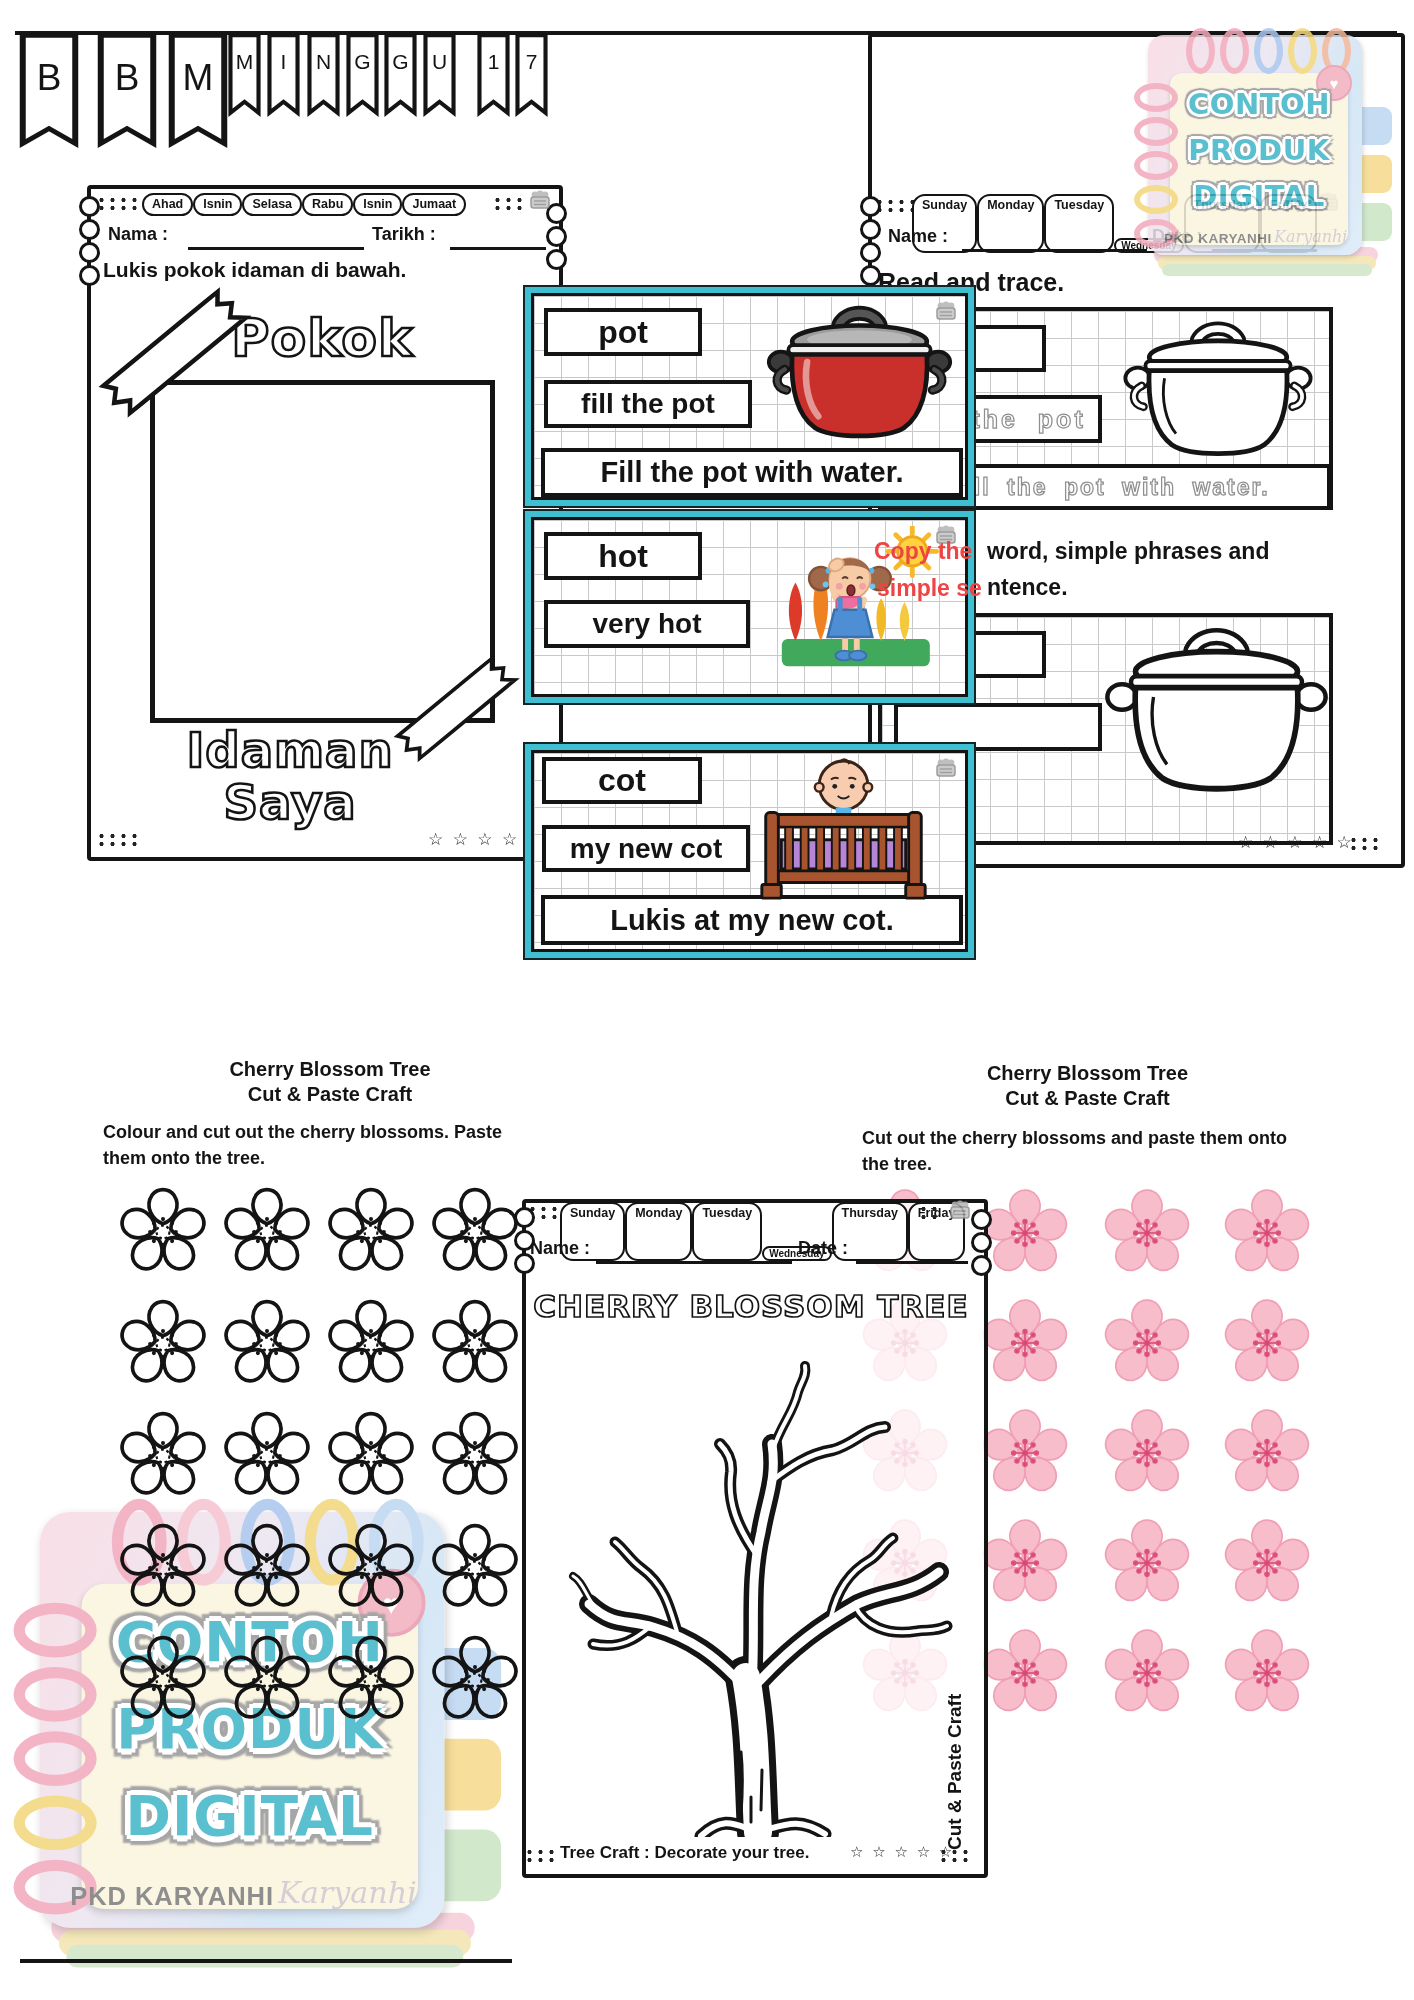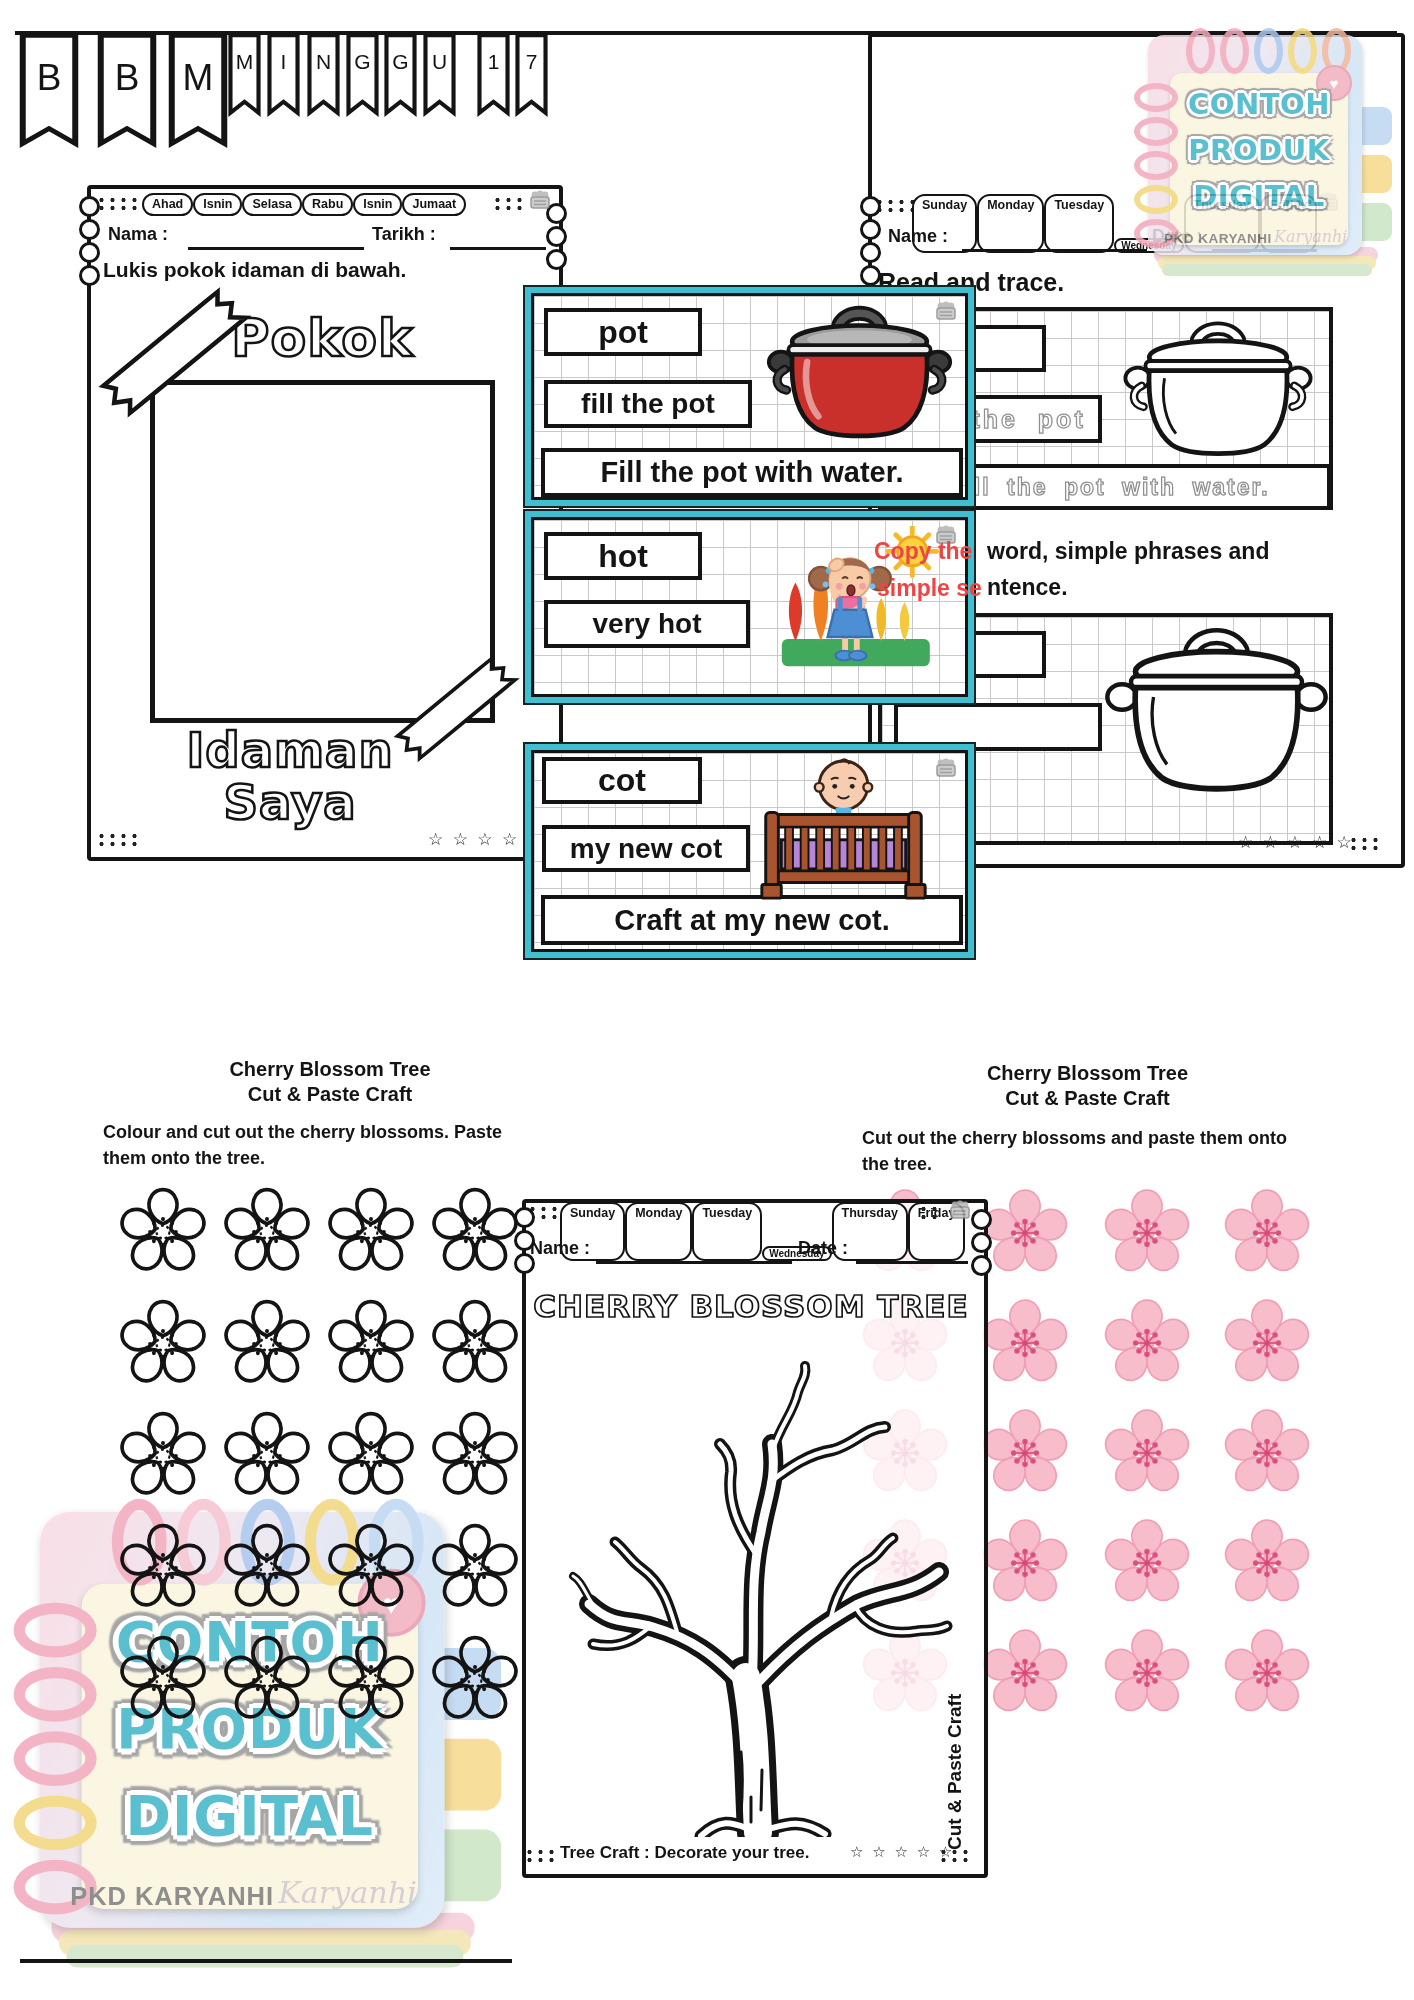--- a/index.html
+++ b/index.html
@@ -395,21 +395,21 @@
   <svg class="stamp" style="left:400px;top:5px;width:24px;height:20px;" viewBox="0 0 24 20">
       <use href="#stamp-sym"></use>
     </svg>
 </div>
 <span class="wm" style="left:874px;top:538px;">Copy the</span>
 <span class="wm" style="left:877px;top:575px;">simple se</span>
 
 <div class="fcard" style="left:531px;top:750px;height:202px;">
   <div class="wordbox" style="left:8px;top:4px;width:160px;height:47px;font-size:32px;">cot</div>
   <div class="wordbox" style="left:8px;top:72px;width:208px;height:47px;font-size:28px;">my new cot</div>
-  <div class="wordbox" style="left:7px;top:142px;width:422px;height:50px;font-size:29px;">Craft at my new cot.</div>
+  <div class="wordbox" style="left:7px;top:142px;width:422px;height:50px;font-size:29px;">Lukis at my new cot.</div>
   <svg class="abs" style="left:222px;top:0px;width:175px;height:158px;" viewBox="0 0 180 160">
     <circle cx="90" cy="32" r="25" fill="#f8ccae" stroke="#3a2418" stroke-width="3"></circle>
     <path d="M86,8 q6,-6 10,2" fill="none" stroke="#3a2418" stroke-width="2.5"></path>
     <circle cx="65" cy="34" r="4.5" fill="#f8ccae" stroke="#3a2418" stroke-width="2.5"></circle>
     <circle cx="115" cy="34" r="4.5" fill="#f8ccae" stroke="#3a2418" stroke-width="2.5"></circle>
     <circle cx="81" cy="33" r="2.5" fill="#222"></circle>
       <circle cx="99" cy="33" r="2.5" fill="#222"></circle>
     <path d="M77,26 q4,-3 8,-1" fill="none" stroke="#3a2418" stroke-width="1.8"></path>
     <path d="M95,25 q4,-2 8,1" fill="none" stroke="#3a2418" stroke-width="1.8"></path>
     <path d="M84,43 q6,5 12,0" fill="none" stroke="#222" stroke-width="2"></path>

